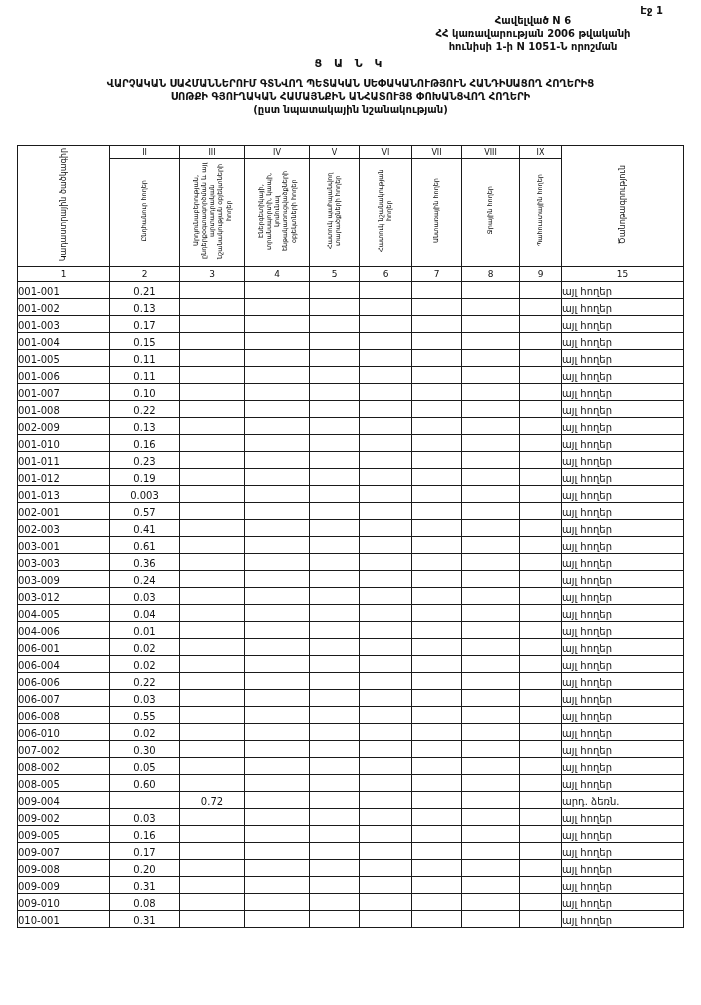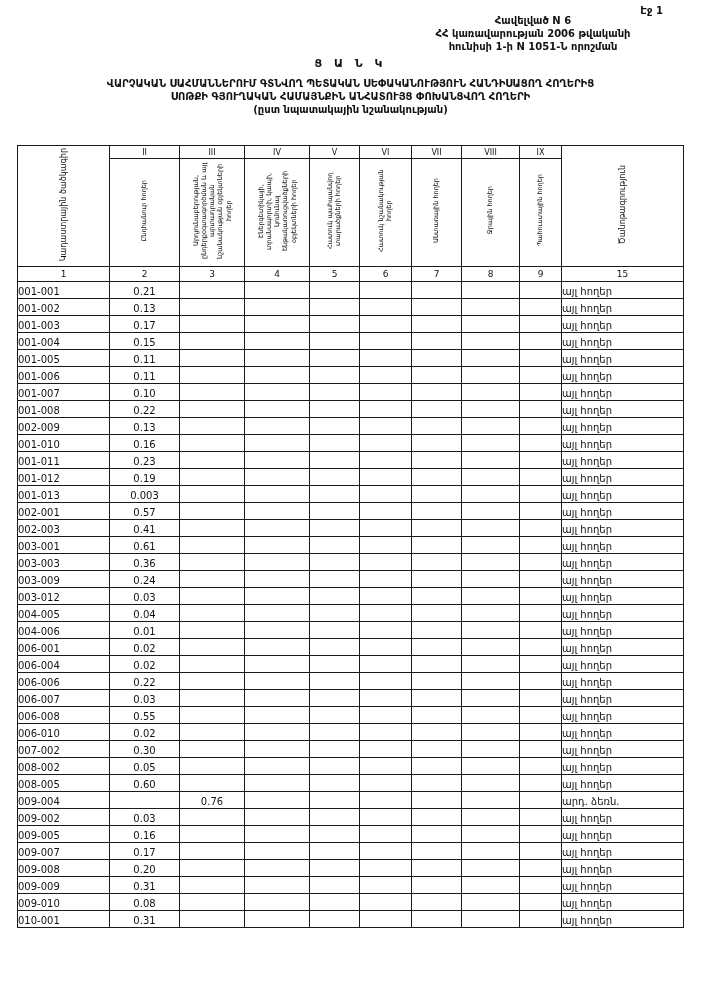--- a/index.html
+++ b/index.html
@@ -493,21 +493,21 @@
         <td class="cell-num"></td>
         <td class="cell-num"></td>
         <td class="cell-num"></td>
         <td class="cell-num"></td>
         <td class="cell-num"></td>
         <td class="cell-note">այլ հողեր</td>
       </tr>
       <tr>
         <td class="cell-code">009-004</td>
         <td class="cell-num"></td>
-        <td class="cell-num">0.76</td>
+        <td class="cell-num">0.72</td>
         <td class="cell-num"></td>
         <td class="cell-num"></td>
         <td class="cell-num"></td>
         <td class="cell-num"></td>
         <td class="cell-num"></td>
         <td class="cell-num"></td>
         <td class="cell-note">արդ. ձեռն.</td>
       </tr>
       <tr>
         <td class="cell-code">009-002</td>

